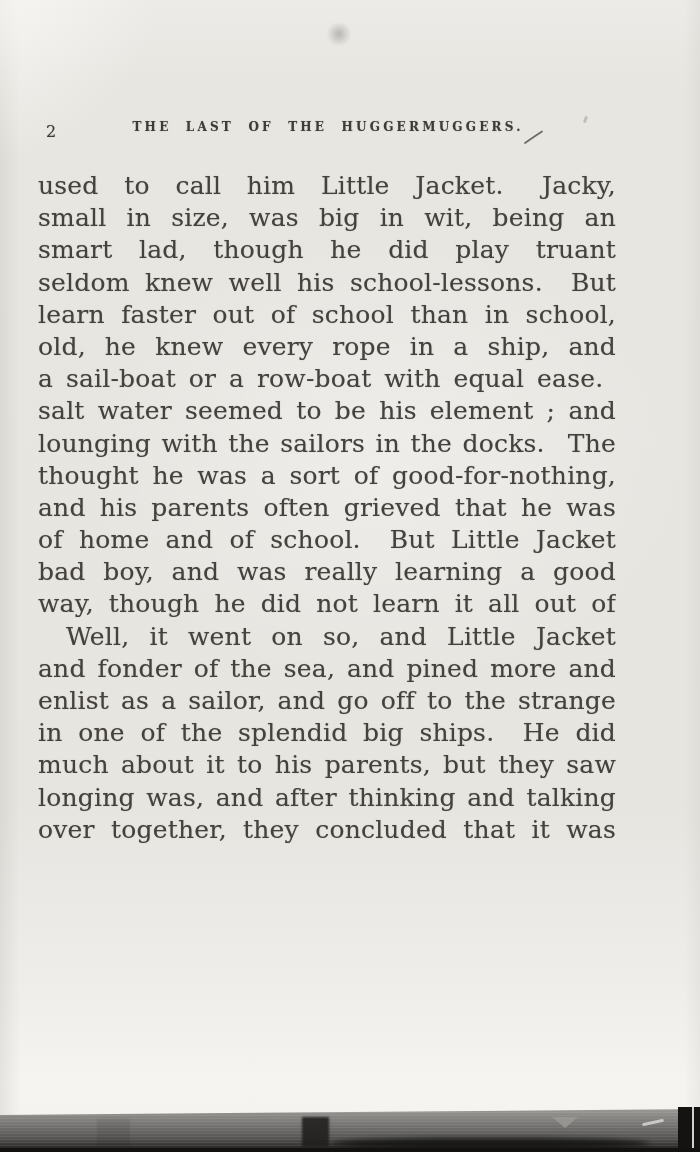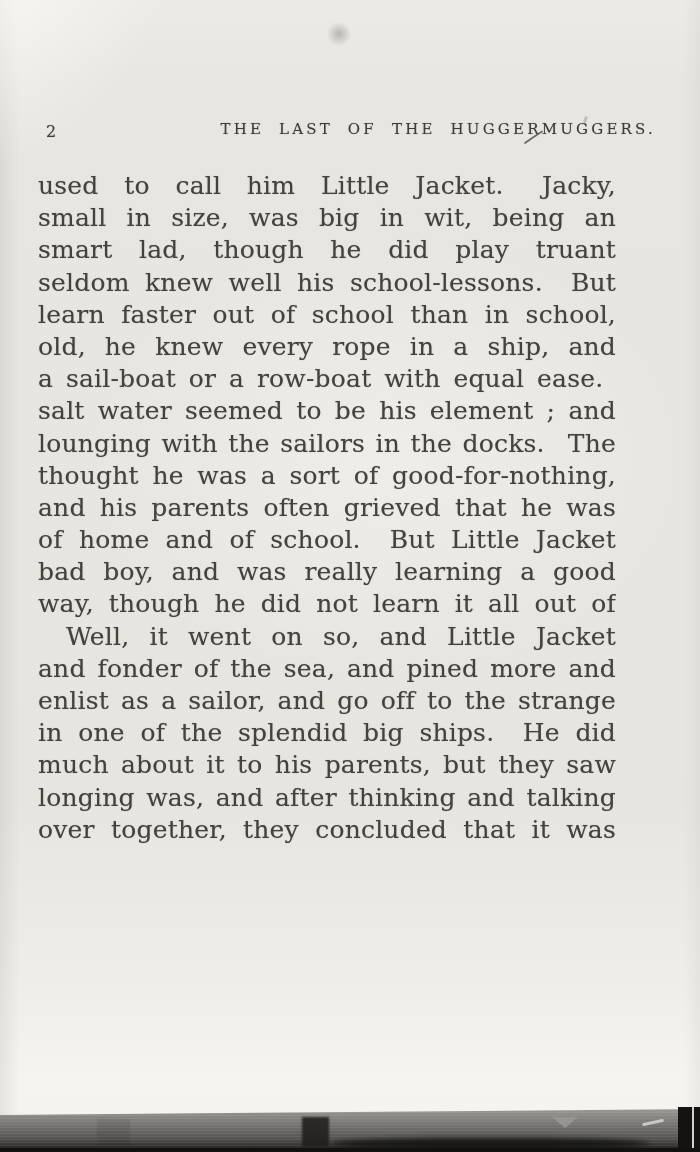--- a/index.html
+++ b/index.html
@@ -19,23 +19,23 @@
   }
 
   
   .running-head { position: absolute; top: 120px; left: 0; width: 656px; height: 22px; }
   .page-num {
     position: absolute; left: 46px; top: 2px;
     font-size: 16px; color: #3f3c38; letter-spacing: 0.5px;
     text-shadow: 0 0 1px rgba(63,60,56,0.4);
   }
   .head-title {
-    display: block; text-align: right;
-    font-size: 15px; letter-spacing: 3.2px; word-spacing: 7px;
-    color: #3f3c38; text-shadow: 0 0 1px rgba(63,60,56,0.4);
+    display: block; text-align: center;
+    font-size: 12px; letter-spacing: 3.2px; word-spacing: 7px;
+    color: #3f3c38; text-shadow: 0 0 1px rgba(63,60,56,0.4); font-weight: bold;
   }
   .pen-mark { position: absolute; left: 523px; top: 129px; opacity: 0.8; }
   .tick-mark {
     position: absolute; left: 584px; top: 116px; width: 3px; height: 7px;
     background: rgba(100,98,95,0.30); transform: rotate(18deg); border-radius: 2px;
   }
   .smudge {
     position: absolute; left: 325px; top: 21px; width: 28px; height: 26px;
     background: radial-gradient(circle, rgba(108,106,103,0.40), rgba(108,106,103,0) 65%);
   }

